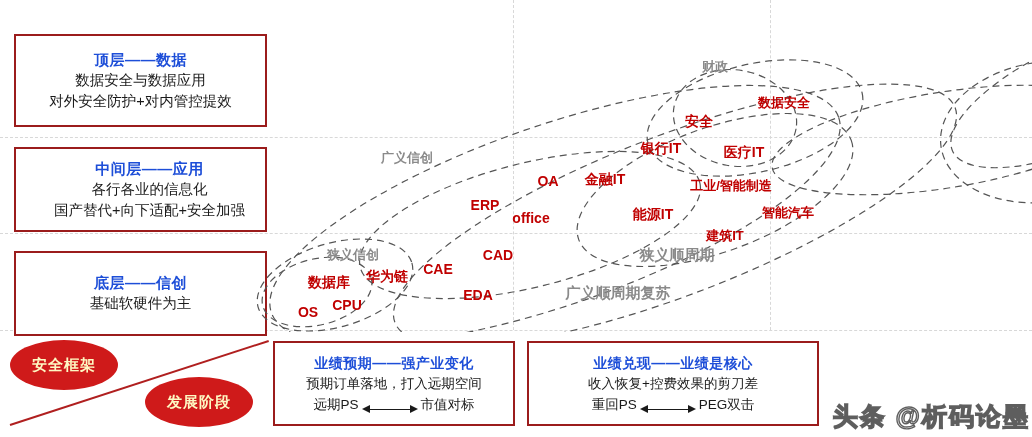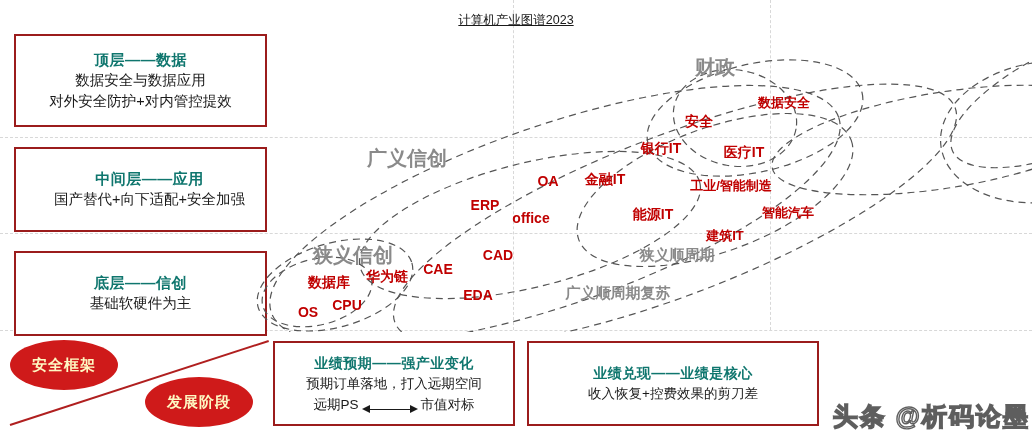--- a/index.html
+++ b/index.html
@@ -15,21 +15,21 @@
   .grid-h{height:0;border-top:1px dashed #d8d8d8;left:0;width:1032px;}
   .grid-v{width:0;border-left:1px dashed #d8d8d8;top:0;height:330px;}
 
   
   .rbox{
     position:absolute;box-sizing:border-box;
     border:2px solid #9b1c1c;background:#ffffff;
     display:flex;flex-direction:column;align-items:center;justify-content:center;
   }
   .rbox .hd{
-    color:#0f766e;font-weight:bold;font-size:15px;line-height:20px;
+    color:#1d4ed8;font-weight:bold;font-size:15px;line-height:20px;
     letter-spacing:.5px;white-space:nowrap;
   }
   .rbox .ln{
     color:#1a1a1a;font-size:14.5px;line-height:21px;white-space:nowrap;
   }
   .rbox.small .hd{font-size:14px;}
   .rbox.small .ln{font-size:13.5px;}
 
   .arrowline{display:inline-flex;align-items:flex-end;gap:3px;}
   .arrowline .ar{
@@ -64,21 +64,21 @@
 
   
   #diagram{position:absolute;left:255px;top:0;width:777px;height:332px;}
   #diagram svg{position:absolute;left:0;top:0;}
   .lbl{
     position:absolute;white-space:nowrap;
     font-weight:bold;transform:translate(-50%,-50%);
   }
   .lbl.red{color:#c00000;font-size:14px;padding-left:16px;}
   .lbl.red.sm{font-size:13px;}
-  .lbl.gray{color:#8a8a8a;font-size:20px;}
+  .lbl.gray{color:#8a8a8a;font-size:13px;}
   .lbl.gray.sm{font-size:15px;}
 
   #chart-title{
     position:absolute;left:516px;top:12px;transform:translateX(-50%);
     font-size:12.5px;color:#1a1a1a;text-decoration:underline;white-space:nowrap;
     font-family:"Liberation Sans","DejaVu Sans",sans-serif;
   }
 
   
   #watermark{
@@ -102,20 +102,21 @@
   <div class="grid-line grid-v" style="left:770px;"></div>
 
   <div class="rbox" style="left:14px;top:34px;width:253px;height:93px;">
     <div class="hd">顶层——数据</div>
     <div class="ln">数据安全与数据应用</div>
     <div class="ln">对外安全防护+对内管控提效</div>
   </div>
 
   <div class="rbox" style="left:14px;top:147px;width:253px;height:85px;padding-left:18px;">
     <div class="hd">中间层——应用</div>
+    <div class="ln">各行各业的信息化</div>
     <div class="ln">国产替代+向下适配+安全加强</div>
   </div>
 
   <div class="rbox" style="left:14px;top:251px;width:253px;height:85px;">
     <div class="hd">底层——信创</div>
     <div class="ln">基础软硬件为主</div>
   </div>
 
   <div class="diag-slash" style="left:10px;top:424px;width:272px;transform:rotate(-18deg);"></div>
 
@@ -135,24 +136,30 @@
       <span class="ar">
           <i class="arr2"></i>
         </span>
       <span>市值对标</span>
     </div>
   </div>
 
   <div class="rbox small" style="left:527px;top:341px;width:292px;height:85px;">
     <div class="hd">业绩兑现——业绩是核心</div>
     <div class="ln">收入恢复+控费效果的剪刀差</div>
-  </div>
-
-
-  <div id="chart-title">计算机产业图谱2023</div>
+    <div class="ln arrowline">
+      <span>重回PS</span>
+      <span class="ar">
+          <i class="arr2"></i>
+        </span>
+      <span>PEG双击</span>
+    </div>
+  </div>
+
+
 
   <div id="diagram">
     <svg width="777" height="332" viewBox="0 0 777 332">
       <g fill="none" stroke="#555" stroke-width="1.2" stroke-dasharray="7 5">
 
         <ellipse cx="300" cy="215" rx="300" ry="90" transform="rotate(-19 300 215)"></ellipse>
 
         <ellipse cx="275" cy="225" rx="175" ry="62" transform="rotate(-14 275 225)"></ellipse>
 
         <ellipse cx="80" cy="285" rx="80" ry="42" transform="rotate(-16 80 285)"></ellipse>

